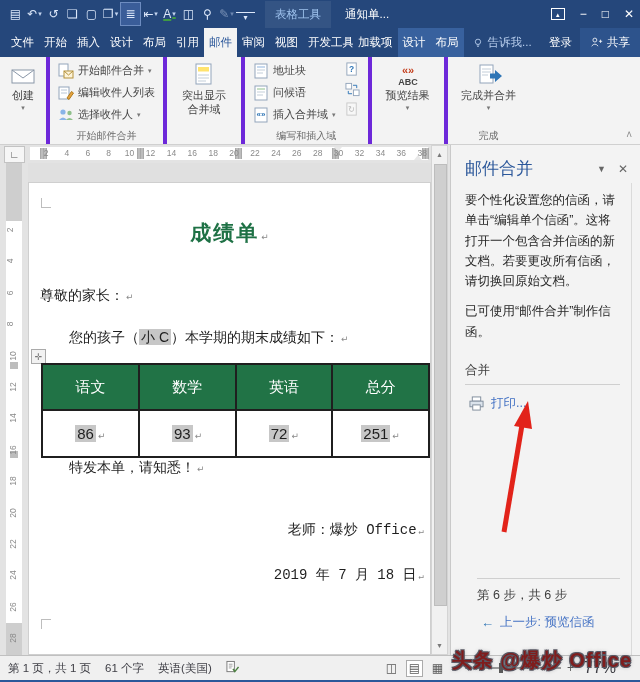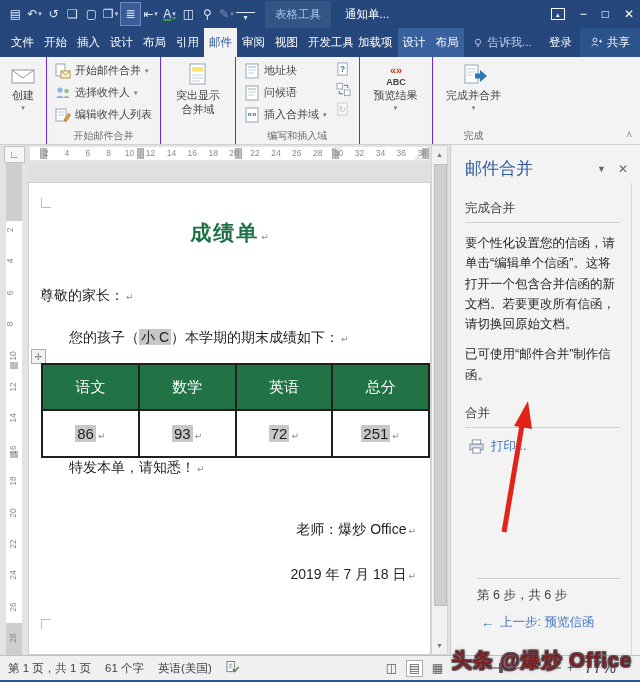--- a/index.html
+++ b/index.html
@@ -30,21 +30,21 @@
   .tab.active{background:#f3f3f3;color:#2b579a;}
   .tab.ctx{background:#38619e;}
   .tab.dev{max-width:40px;overflow:hidden;}
   .tellme{display:flex;align-items:center;gap:4px;margin-left:8px;color:#b9cfee;font-size:11.5px;}
   .signin{margin-left:auto;display:flex;align-items:center;padding:0 8px;color:#fff;font-size:11.5px;}
   .share{display:flex;align-items:center;gap:4px;padding:0 10px;color:#fff;font-size:11.5px;background:#2d538c;}
 
   
   .ribbon{position:absolute;left:0;top:57px;width:640px;height:88px;background:#f3f3f3;
     border-bottom:1px solid #d0d0d0;display:flex;box-sizing:border-box;}
-  .rgroup{position:relative;border-right:1px solid #6d28d9;padding:3px 6px 14px 6px;box-sizing:border-box;}
+  .rgroup{position:relative;border-right:4px solid #6d28d9;padding:3px 6px 14px 6px;box-sizing:border-box;}
   .glabel{position:absolute;bottom:1px;left:0;right:0;text-align:center;font-size:10px;color:#6a6a6a;}
   .bigbtn{display:flex;flex-direction:column;align-items:center;justify-content:flex-start;
     padding:3px 4px;font-size:11px;color:#444;text-align:center;line-height:1.25;cursor:default;}
   .bigbtn .caret{font-size:7px;color:#777;margin-top:1px;}
   .rows{display:flex;flex-direction:column;justify-content:flex-start;gap:1px;}
   .rbtn{display:flex;align-items:center;gap:4px;height:21px;font-size:11px;color:#444;
     padding:0 2px;cursor:default;}
   .rbtn .caret{font-size:7px;color:#777;}
   .ic16{width:16px;height:16px;flex:none;display:inline-block;}
   .ic24{width:26px;height:26px;flex:none;display:inline-block;}
@@ -82,21 +82,21 @@
   .pilcrow{font-size:9px;color:#8a8a8a;font-weight:normal;margin-left:2px;letter-spacing:0;}
   .doc-line{position:absolute;font-size:14px;color:#1f1f1f;}
   .hl{background:#c7c7c7;padding:0 2px;}
   .doc-table{position:absolute;left:12px;top:180px;width:389px;border-collapse:collapse;table-layout:fixed;}
   .doc-table td{border:2px solid #1f1f1f;text-align:center;font-size:15px;}
   .doc-table .hd{background:#217346;color:#fff;height:42px;}
   .doc-table .vl{background:#fff;color:#1f1f1f;height:43px;}
   .tbl-handle{position:absolute;left:2px;top:166px;width:13px;height:13px;background:#f2f2f2;
     border:1px solid #aaa;display:flex;align-items:center;justify-content:center;
     font-size:9px;color:#777;}
-  .right-line{text-align:right;right:14px;}
+  .right-line{text-align:right;right:6px;font-family:Liberation Mono, monospace;}
 
   
   .vscroll{position:absolute;left:431px;top:145px;width:17px;height:510px;background:#f1f1f1;
     border:1px solid #d4d4d4;box-sizing:border-box;}
   .vs-up,.vs-down{position:absolute;left:0;width:15px;height:15px;display:flex;align-items:center;
     justify-content:center;font-size:7px;color:#7a7a7a;}
   .vs-up{top:1px;}
   .vs-down{bottom:1px;}
   .vs-thumb{position:absolute;left:2px;top:18px;width:11px;height:440px;background:#cfcfcf;
     border:1px solid #bdbdbd;}
@@ -228,39 +228,39 @@
                 <rect x="6" y="8" width="9" height="7" fill="#fdf4da" stroke="#b5923c"></rect>
                 <path d="M6 8 l4.5 4 L15 8" stroke="#b5923c" fill="none"></path>
               </svg>
           </span>
           <span>开始邮件合并</span>
             <span class="caret">▾</span>
         </div>
         <div class="rbtn">
           <span class="ic16">
             <svg width="16" height="16" viewBox="0 0 16 16">
+                <rect x="1" y="2" width="10" height="12" fill="#fff" stroke="#93a5bb"></rect>
+                <line x1="3" y1="5" x2="9" y2="5" stroke="#b9c6d6"></line>
+                <line x1="3" y1="8" x2="9" y2="8" stroke="#b9c6d6"></line>
+                <path d="M9 13 L13.5 6.5 L15.5 8 L11 14.5 Z" fill="#e7a33e" stroke="#b07c20"></path>
+              </svg>
+          </span>
+          <span>编辑收件人列表</span>
+        </div>
+        <div class="rbtn">
+          <span class="ic16">
+            <svg width="16" height="16" viewBox="0 0 16 16">
                 <circle cx="5" cy="5" r="2.6" fill="#89b4e8"></circle>
                 <path d="M1 13 q4-5 8 0 z" fill="#89b4e8"></path>
                 <circle cx="11.5" cy="6" r="2.2" fill="#8fc08b"></circle>
                 <path d="M8 13 q3.5-4 7 0 z" fill="#8fc08b"></path>
               </svg>
           </span>
           <span>选择收件人</span>
             <span class="caret">▾</span>
-        </div>
-        <div class="rbtn">
-          <span class="ic16">
-            <svg width="16" height="16" viewBox="0 0 16 16">
-                <rect x="1" y="2" width="10" height="12" fill="#fff" stroke="#93a5bb"></rect>
-                <line x1="3" y1="5" x2="9" y2="5" stroke="#b9c6d6"></line>
-                <line x1="3" y1="8" x2="9" y2="8" stroke="#b9c6d6"></line>
-                <path d="M9 13 L13.5 6.5 L15.5 8 L11 14.5 Z" fill="#e7a33e" stroke="#b07c20"></path>
-              </svg>
-          </span>
-          <span>编辑收件人列表</span>
         </div>
       </div>
       <div class="glabel">开始邮件合并</div>
     </div>
 
     <div class="rgroup">
       <div class="bigbtn" style="width:54px;">
         <span class="ic24">
           <svg width="24" height="24" viewBox="0 0 24 24">
               <rect x="4" y="1" width="15" height="20" fill="#fff" stroke="#93a5bb"></rect>
@@ -474,21 +474,20 @@
     <div class="vs-down">▼</div>
   </div>
 
   <div class="panel">
     <div class="panel-scrollline"></div>
     <div class="panel-head">
       <span class="panel-title">邮件合并</span>
       <span class="ph-caret">▼</span>
       <span class="ph-close">✕</span>
     </div>
-    <div class="psec">完成合并</div>
     <div class="ppara">要个性化设置您的信函，请单击“编辑单个信函”。这将打开一个包含合并信函的新文档。若要更改所有信函，请切换回原始文档。</div>
     <div class="ppara">已可使用“邮件合并”制作信函。</div>
     <div class="psec">合并</div>
     <div class="plink">
       <svg width="15" height="15" viewBox="0 0 16 16">
           <rect x="3.5" y="1" width="9" height="4.5" fill="#fff" stroke="#7e8b9b"></rect>
           <rect x="1" y="5.5" width="14" height="6" fill="#dbe3ec" stroke="#7e8b9b"></rect>
           <rect x="4" y="9.5" width="8" height="5.5" fill="#fff" stroke="#7e8b9b"></rect>
         </svg>
       <span>打印...</span>

